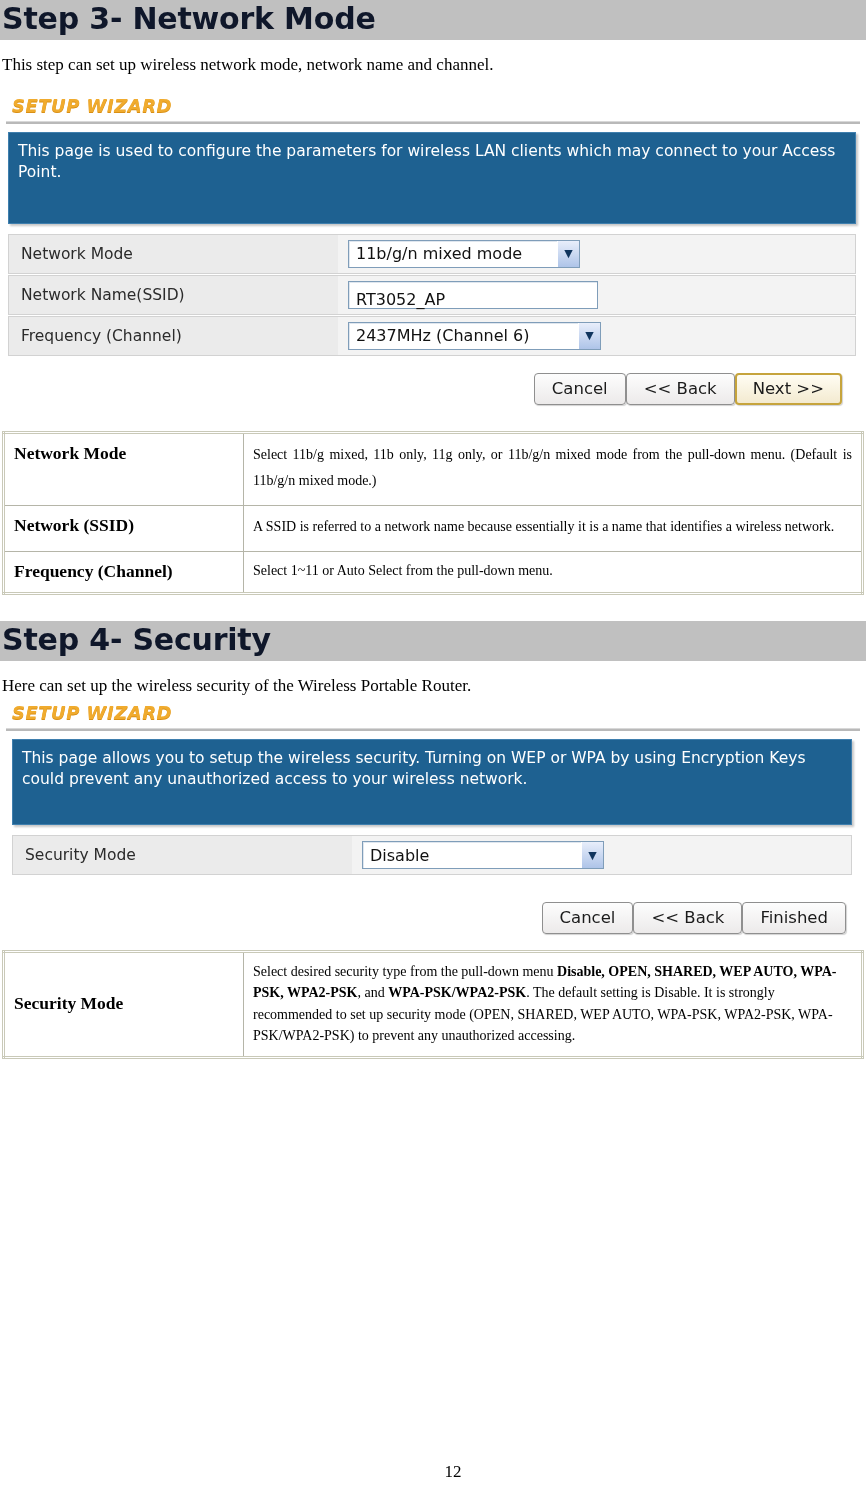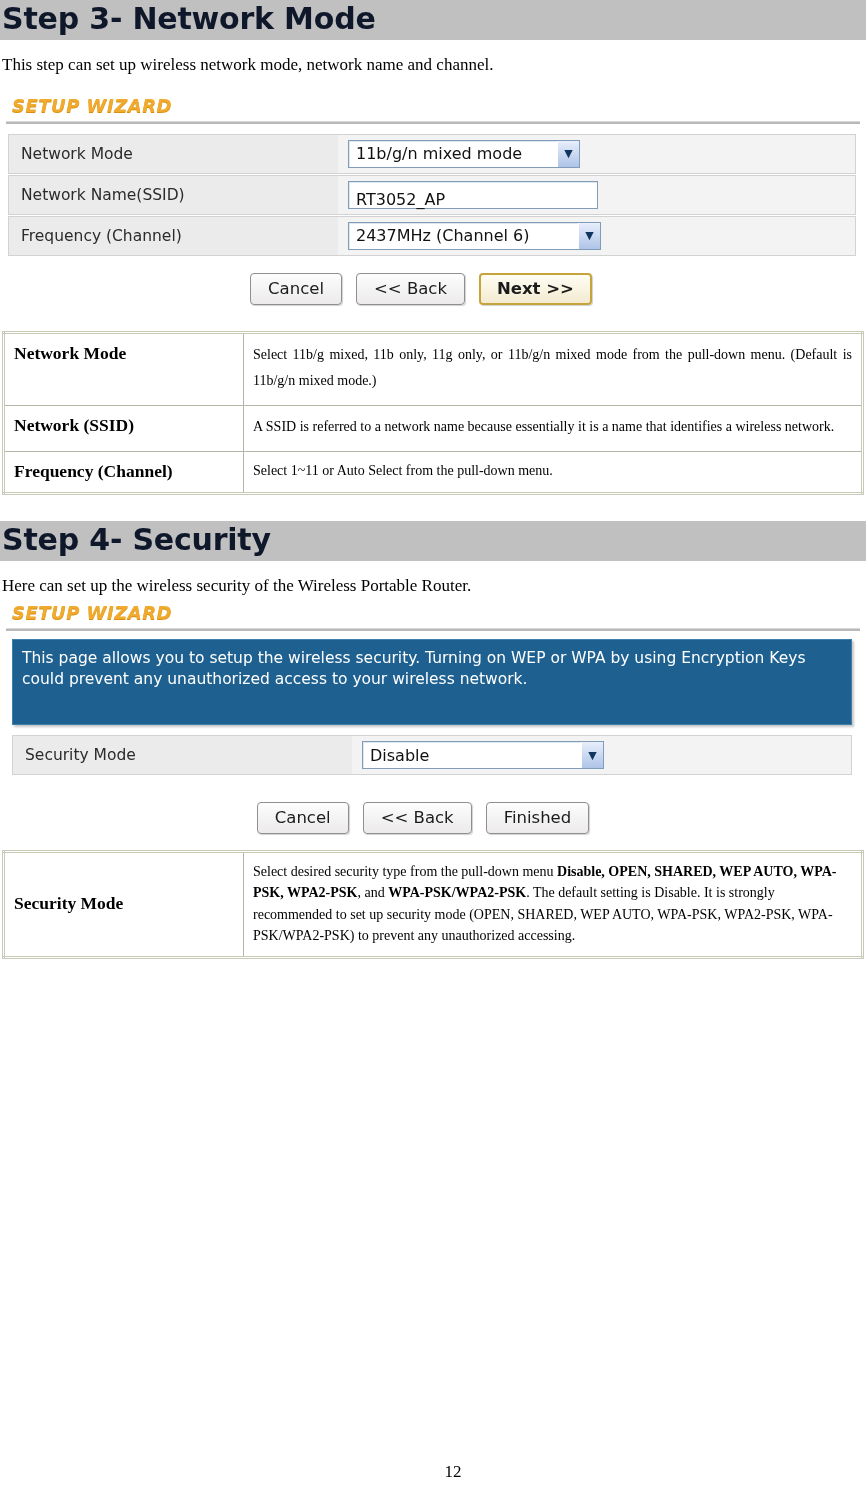--- a/index.html
+++ b/index.html
@@ -140,40 +140,38 @@
     color: #111;
     height: 28px;
     line-height: 28px;
     padding: 4px 7px;
     box-sizing: border-box;
     white-space: nowrap;
   }
 
   .btn-row {
     display: flex;
-    justify-content: center;
-    gap: 14px;
+    justify-content: flex-end;
     padding: 16px 24px 6px 0;
   }
   .ui-btn {
     font-family: "DejaVu Sans", "Liberation Sans", sans-serif;
     font-size: 16.5px;
     color: #1b1b1b;
     background: linear-gradient(#fdfdfd, #eceaea);
     border: 1px solid #8f8f8f;
     border-radius: 4px;
     padding: 5px 17px 6px 17px;
     box-shadow: 1px 1px 1px rgba(0,0,0,0.18);
     white-space: nowrap;
   }
   .ui-btn.focused {
     border: 2px solid #c6a43c;
     background: linear-gradient(#fffdf3, #f3ead0);
     padding: 4px 16px 5px 16px;
-    font-weight: bold;
   }
 
   
   table.desc {
     border-collapse: collapse;
     width: 862px;
     margin: 0 2px;
     border: 3px double #c9c9b8;
     table-layout: fixed;
   }
@@ -220,20 +218,23 @@
 
 <div class="step-heading">Step 3- Network Mode</div>
 
 <div class="sp14"></div>
 <div class="body-text">This step can set up wireless network mode, network name and channel.</div>
 <div class="sp20"></div>
 
 <div class="shot">
   <div class="shot-logo">SETUP WIZARD</div>
   <div class="shot-rule"></div>
+  <div style="padding:8px 10px 0 8px;">
+    <div class="shot-banner" style="min-height:74px;">This page is used to configure the parameters for wireless LAN clients which may connect to your Access Point.</div>
+  </div>
 
   <div class="form-rows" style="padding:0 10px 0 8px;">
 
     <div class="form-row">
       <div class="form-label">Network Mode</div>
       <div class="form-field">
         <div class="ui-select" style="width:232px;">
           <span class="sel-text">11b/g/n mixed mode</span>
           <span class="sel-arrow">▼</span>
         </div>

